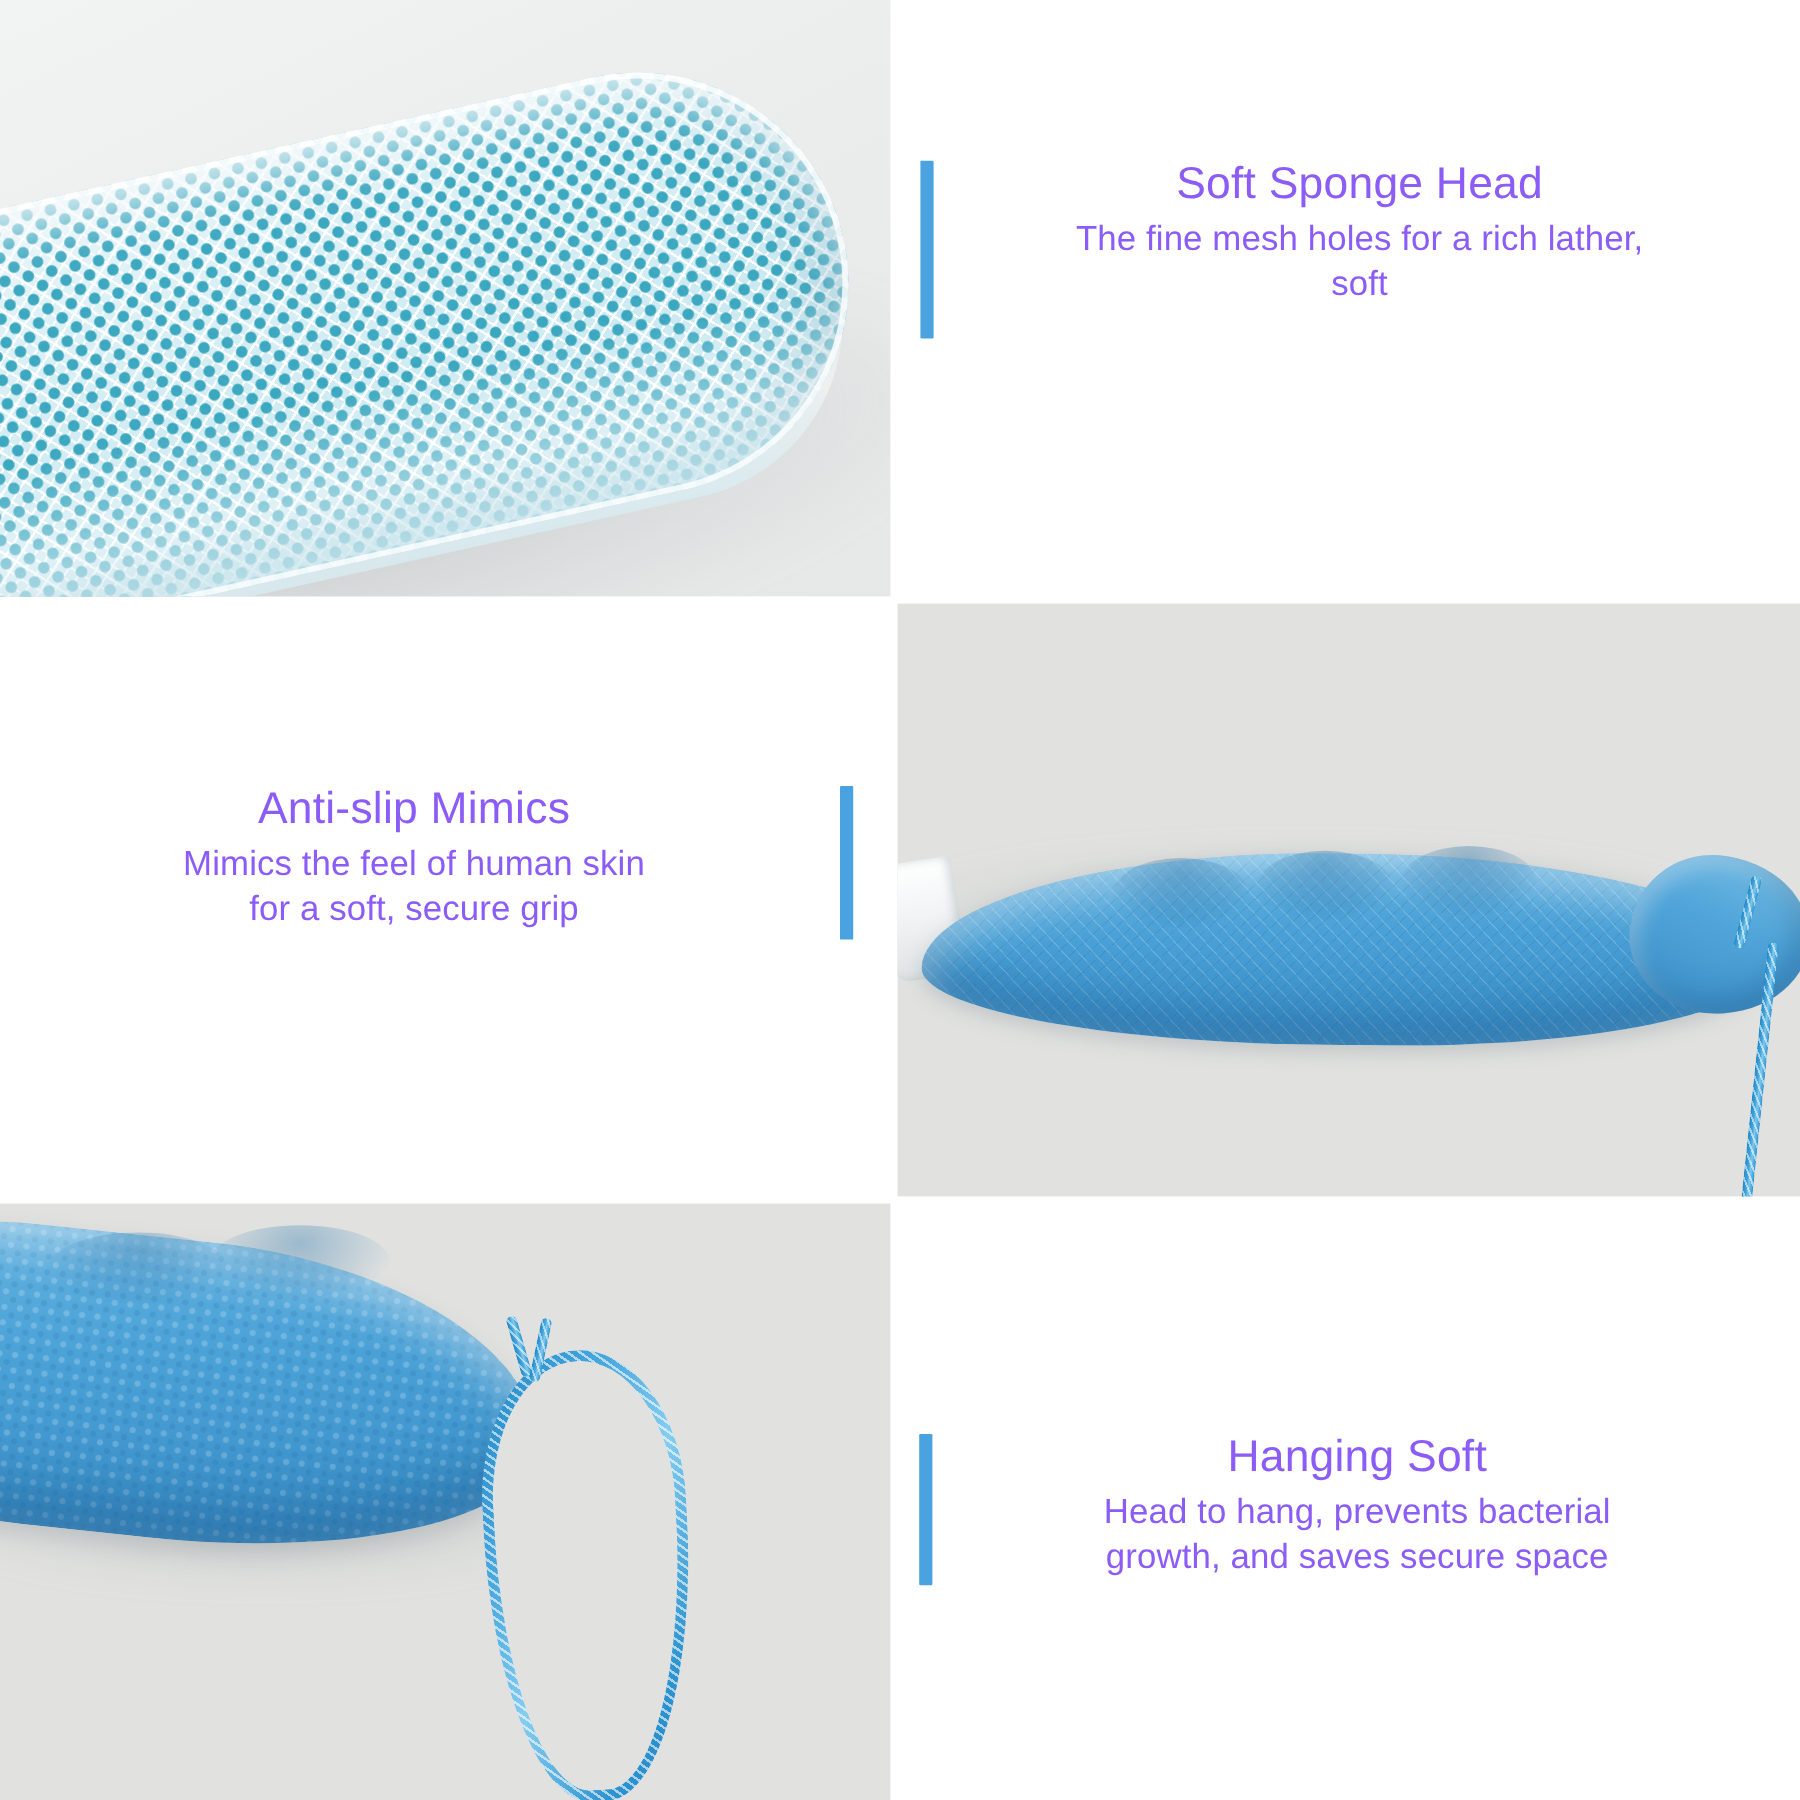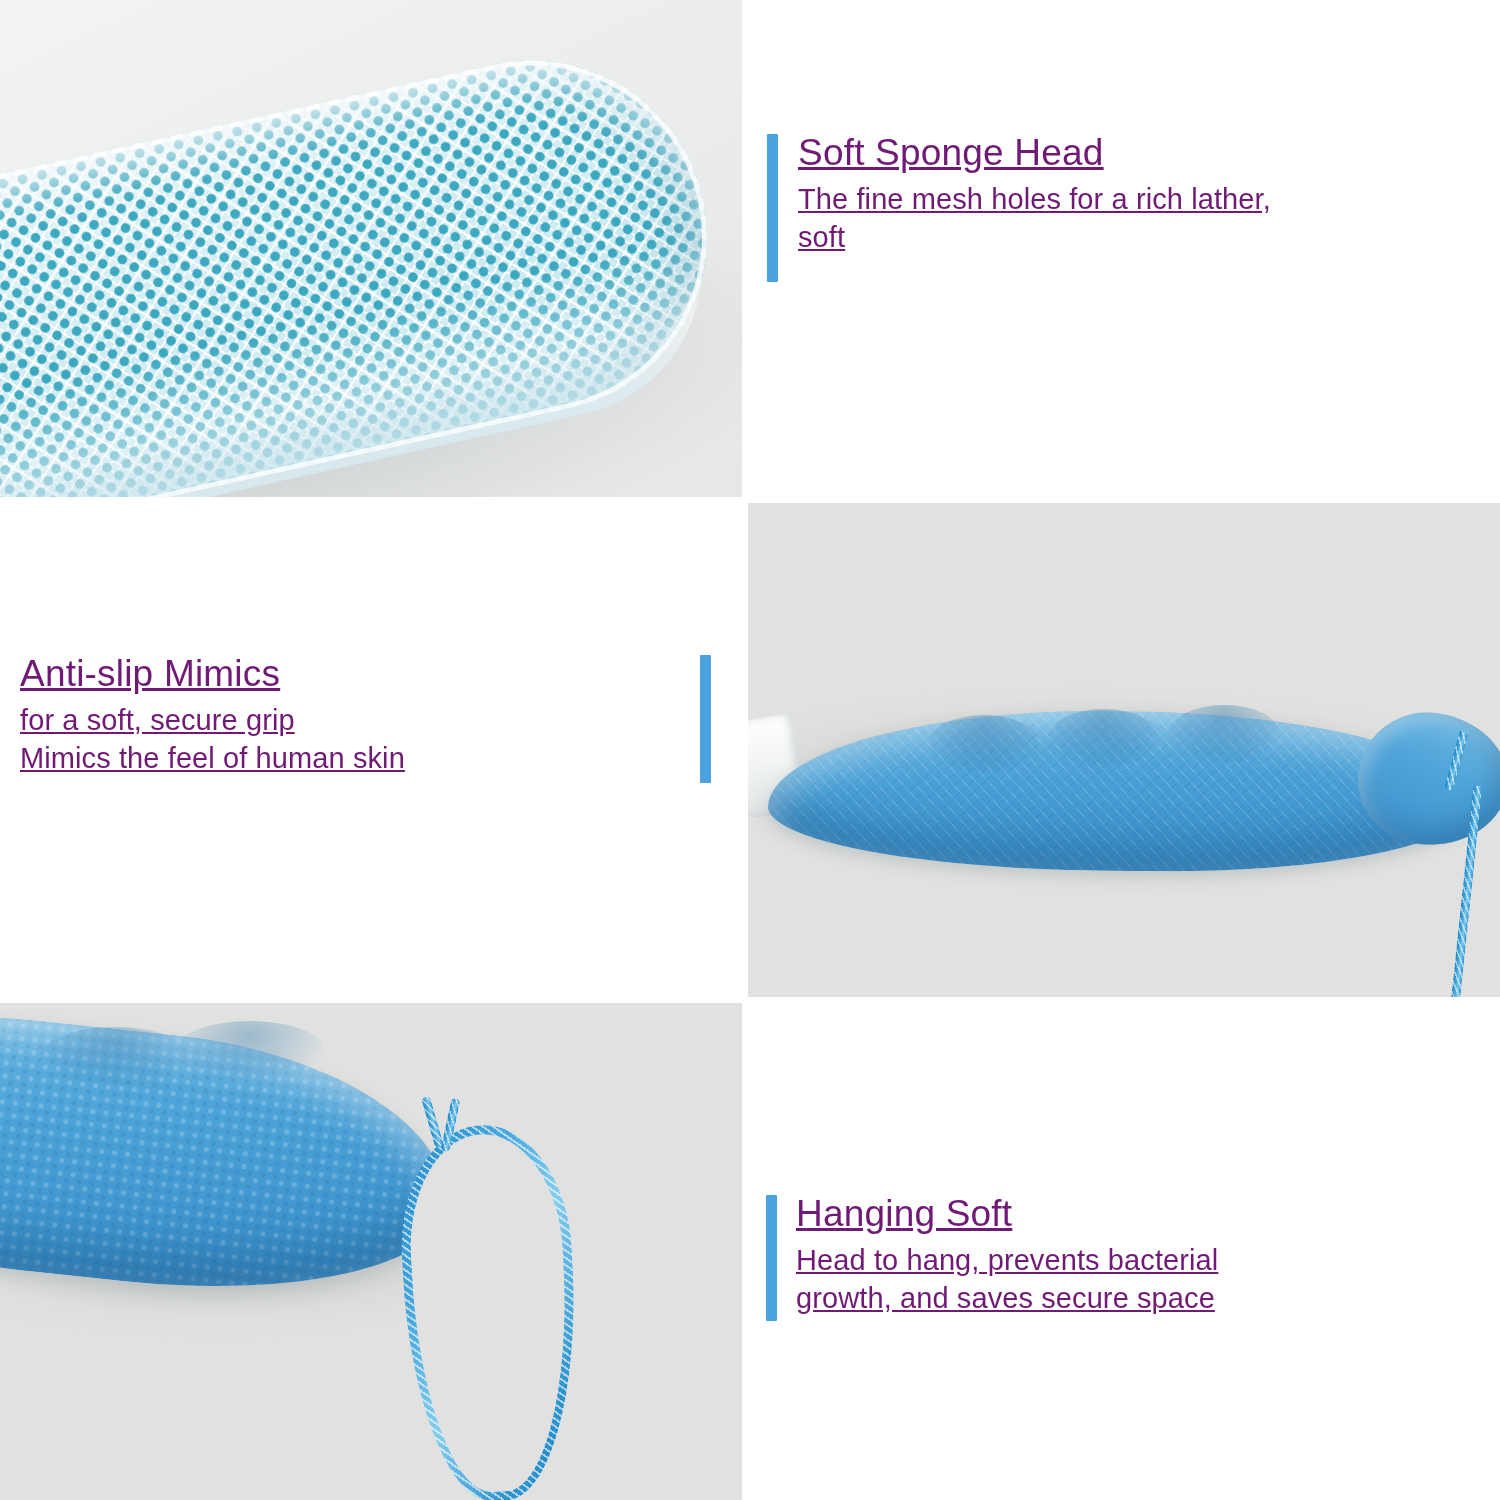--- a/index.html
+++ b/index.html
@@ -25,23 +25,22 @@
     overflow: hidden;
     box-sizing: border-box;
   }
   .photo-panel { background: #e1e2e0; }
   .text-panel  { background: #ffffff; }
 
   
   .text-wrap {
     position: absolute;
     box-sizing: border-box;
-    text-align: left;
-    color: #701a75;
-    text-decoration: underline;
+    text-align: center;
+    color: #8b5cf6;
   }
   .feature-title {
     font-size: 37px;
     line-height: 1.22;
     font-weight: 400;
     letter-spacing: .2px;
     margin: 0 0 6px 0;
     white-space: nowrap;
   }
   .feature-desc {
@@ -251,22 +250,22 @@
       <p class="feature-title">Soft Sponge Head</p>
       <p class="feature-desc">The fine mesh holes for a rich lather,</p>
       <p class="feature-desc">soft</p>
     </div>
   </div>
 
   <div class="panel text-panel" id="panel-text-handle">
     <div class="accent-bar" style="left:700px; top:152px; height:128px; background:#4aa3e0;"></div>
     <div class="text-wrap" style="left:20px; top:148px; width:650px;">
       <p class="feature-title">Anti-slip Mimics</p>
+      <p class="feature-desc">Mimics the feel of human skin</p>
       <p class="feature-desc">for a soft, secure grip</p>
-      <p class="feature-desc">Mimics the feel of human skin</p>
     </div>
   </div>
 
   <div class="panel photo-panel" id="panel-handle">
     <div class="handle-shadow"></div>
     <div class="handle-collar"></div>
     <div class="handle-body"></div>
     <div class="handle-tip"></div>
     <div class="groove" style="left:180px; top:212px; width:112px; height:58px;"></div>
     <div class="groove" style="left:300px; top:206px; width:112px; height:58px;"></div>

